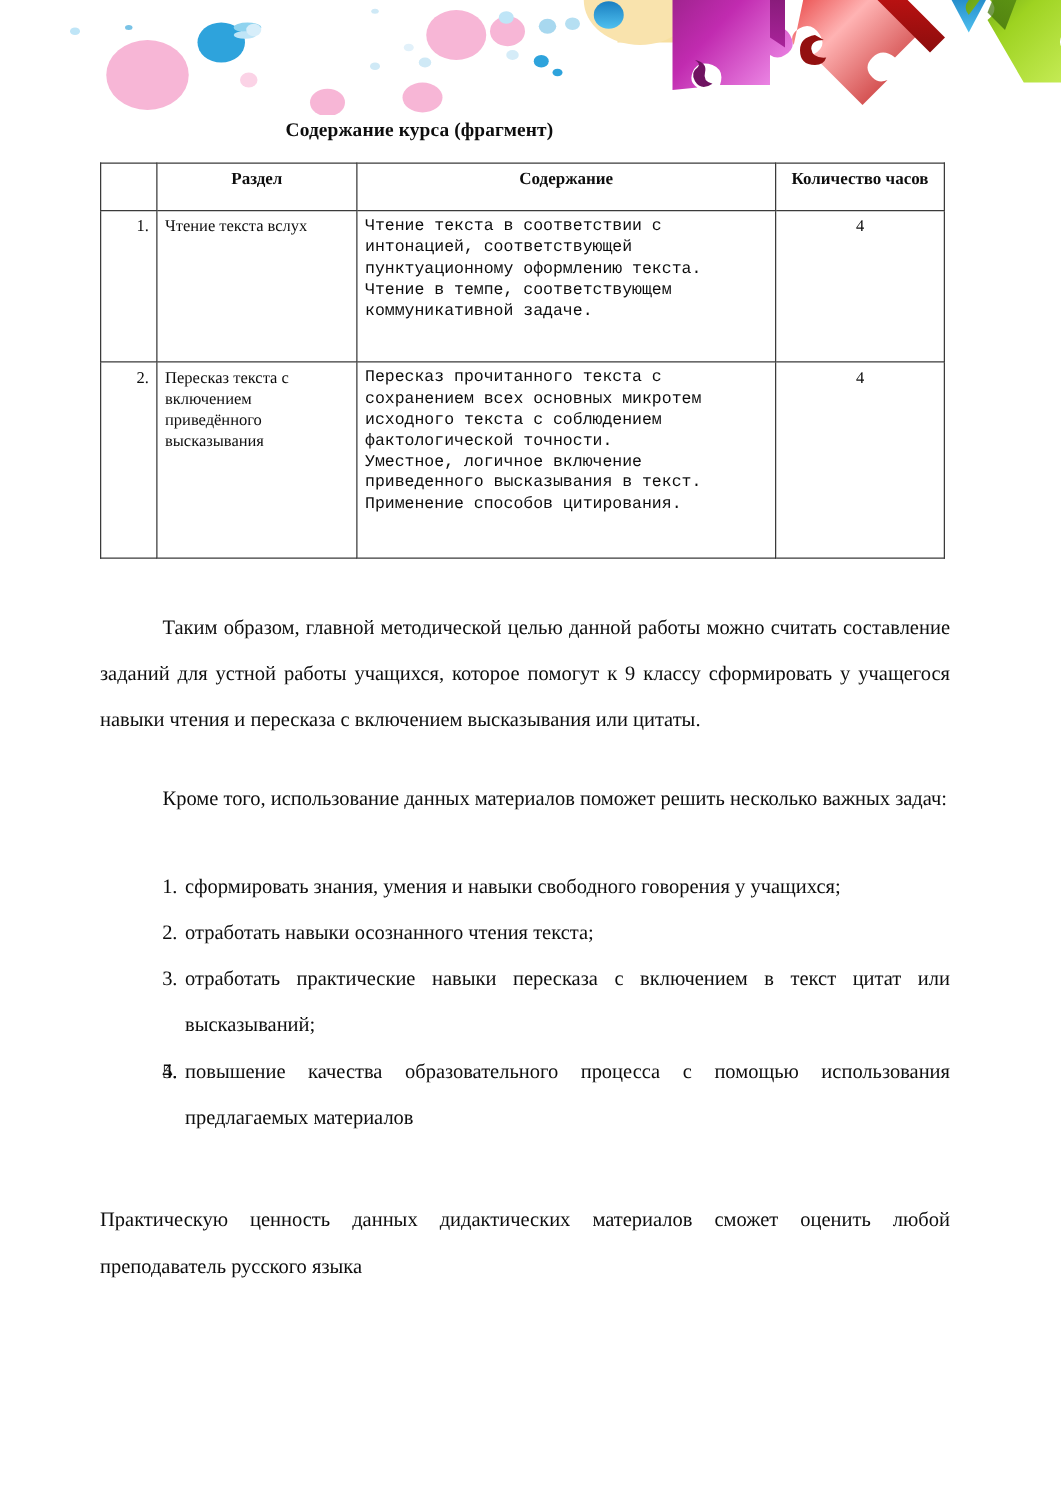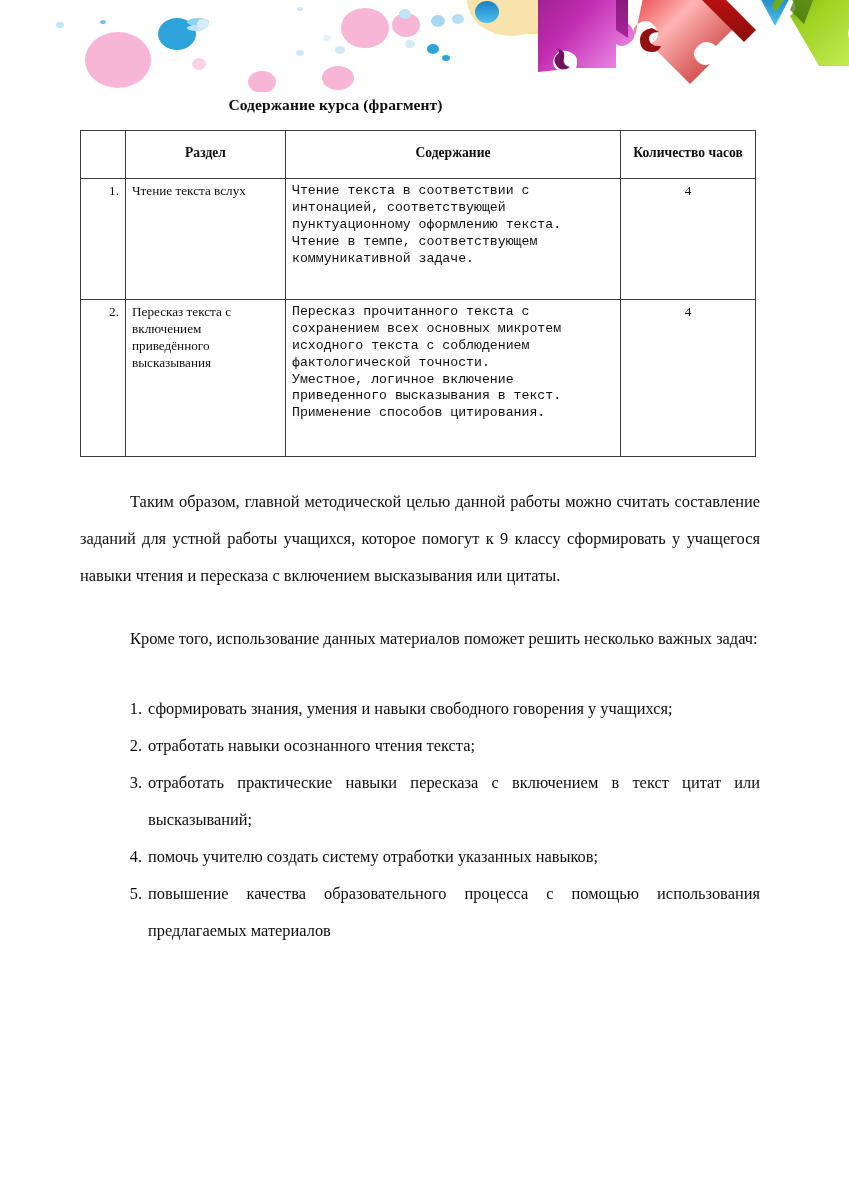--- a/index.html
+++ b/index.html
@@ -69,21 +69,21 @@
   .col-sect  { width: 160px; }
   .col-cont  { width: 335px; }
   .col-hours { width: 135px; }
 
   .course-table thead td {
     text-align: center;
     font-weight: bold;
     font-size: 13.6px;
     height: 30px;
     vertical-align: top;
-    padding-top: 13px;
+    padding-top: 3px;
   }
 
   .cell-num {
     text-align: right;
     font-weight: bold;
     padding-right: 7px;
   }
   .cell-section {
     text-align: left;
   }
@@ -301,22 +301,24 @@
     <li>
       <span class="marker">2.</span>
       <span class="item-text">отработать навыки осознанного чтения текста;</span>
     </li>
     <li>
       <span class="marker">3.</span>
       <span class="item-text">отработать практические навыки пересказа с включением в текст цитат или высказываний;</span>
     </li>
     <li>
       <span class="marker">4.</span>
-      <span class="item-text">помочь учителю создать систему отработки указанных навыков;</span>
     </li>
     <li>
       <span class="marker">5.</span>
       <span class="item-text">повышение качества образовательного процесса с помощью использования предлагаемых материалов</span>
     </li>
   </ol>
 
+  <div class="body-block p-final">
+    <p class="para no-indent">Практическую ценность данных дидактических материалов сможет оценить любой преподаватель русского языка</p>
+  </div>
 
 </div>
 
 </body></html>

